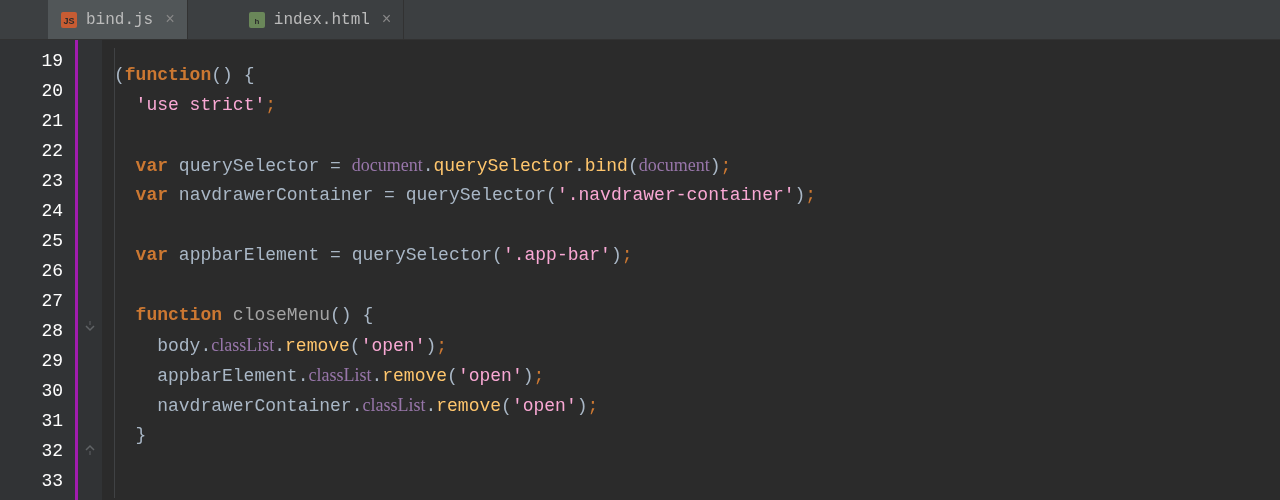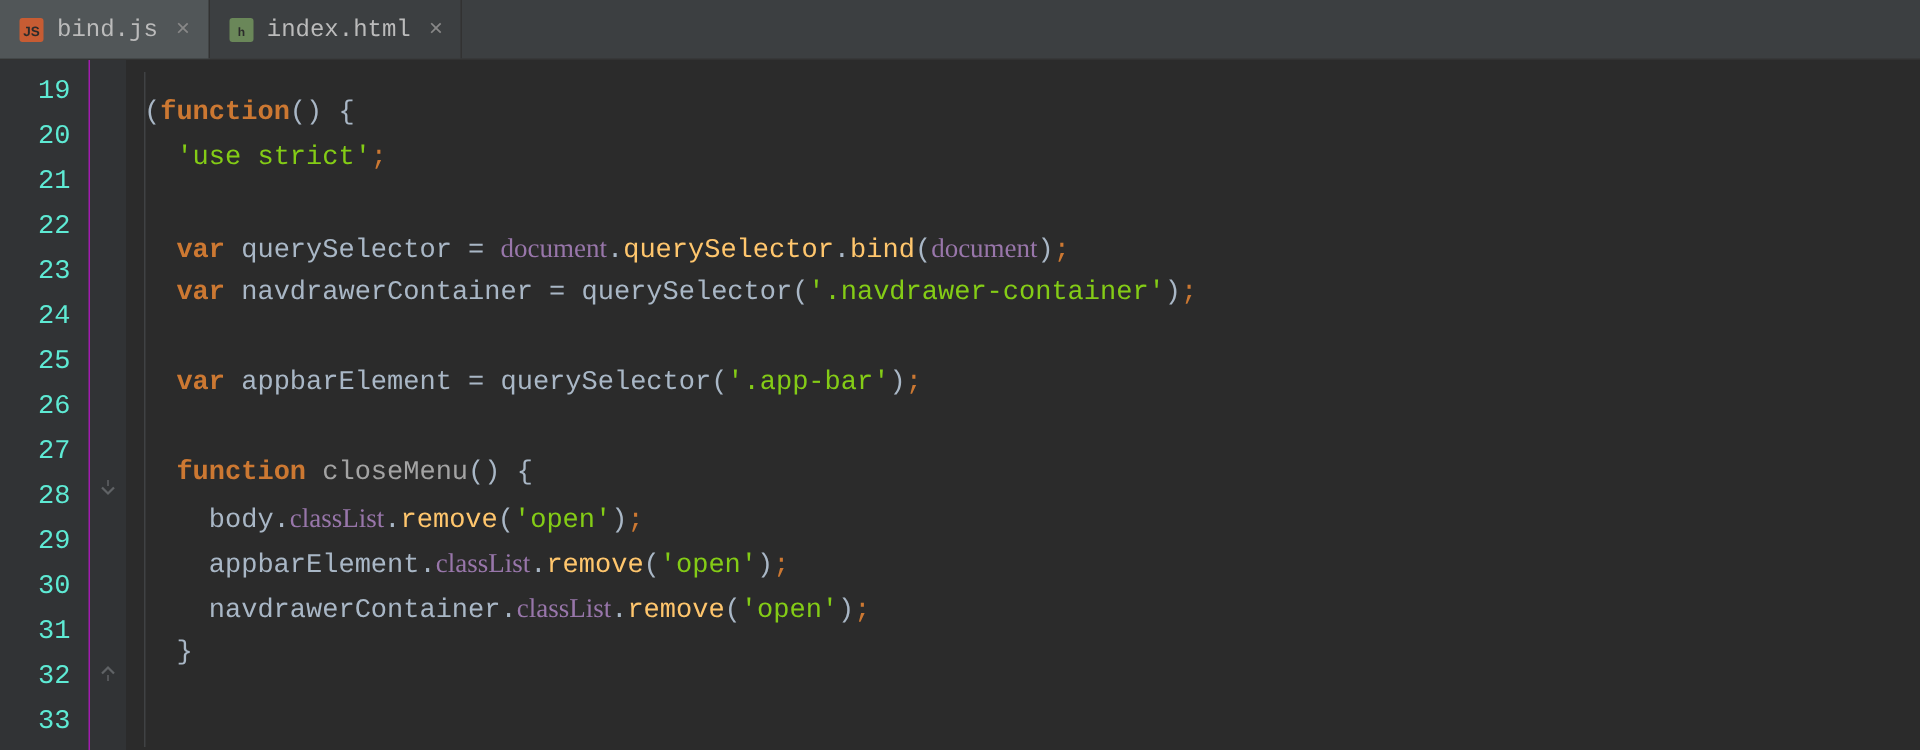--- a/index.html
+++ b/index.html
@@ -24,20 +24,21 @@
     .tab {
       display: flex;
       align-items: center;
       padding: 0 12px;
       background: #515658;
       border-right: 1px solid #323232;
       color: #bbbbbb;
       font-size: 16px;
       cursor: pointer;
       gap: 8px;
+      margin-left: 48px;
     }
     .tab.inactive {
       background: #3c3f41;
     }
     .tab-icon {
       width: 18px;
       height: 18px;
       display: flex;
       align-items: center;
       justify-content: center;
@@ -45,29 +46,29 @@
     .close-icon {
       color: #888;
       font-size: 16px;
       margin-left: 4px;
     }
     .editor-area {
       display: flex;
       height: calc(100% - 40px);
     }
     .gutter {
-      width: 60px;
+      width: 78px;
       background: #313335;
       padding-top: 6px;
       text-align: right;
-      color: #5eead4;
+      color: #ffffff;
       font-size: 18px;
       line-height: 30px;
       padding-right: 12px;
-      border-right: 1px solid #a21caf;
+      border-right: 3px solid #a21caf;
     }
     .gutter-line {
       height: 30px;
     }
     .fold-gutter {
       width: 24px;
       background: #313335;
       padding-top: 6px;
       line-height: 30px;
       position: relative;
@@ -96,21 +97,21 @@
       height: 450px;
       background: #404244;
     }
     .code-line {
       height: 30px;
       white-space: pre;
     }
     .tk-paren { color: #a9b7c6; }
     .tk-keyword { color: #cc7832; font-weight: bold; }
     .tk-default { color: #a9b7c6; }
-    .tk-string { color: #84cc16; }
+    .tk-string { color: #f9a8d4; }
     .tk-global { color: #9876aa; font-family: Liberation Serif, serif; }
     .tk-method { color: #ffc66d; }
     .tk-funcname { color: #a3a3a3; }
     .tk-punct { color: #cc7832; }
   </style>
 </head>
 <body>
 
 <div class="tab-bar">
   <div class="tab">

